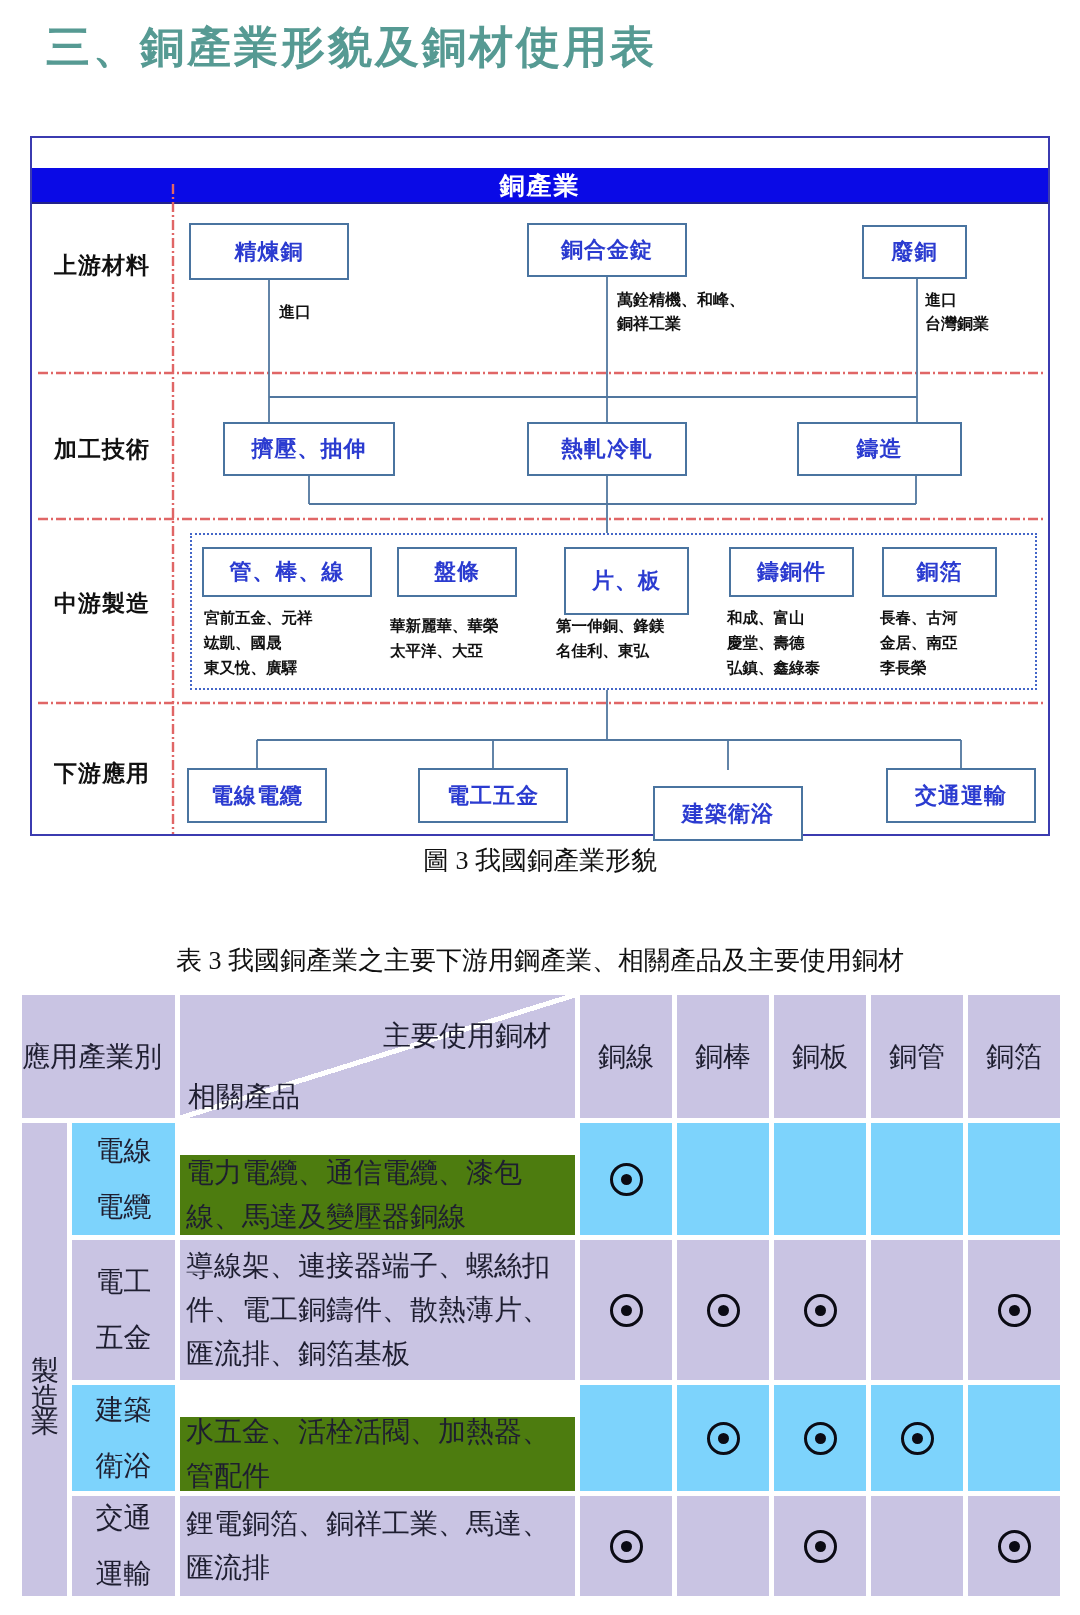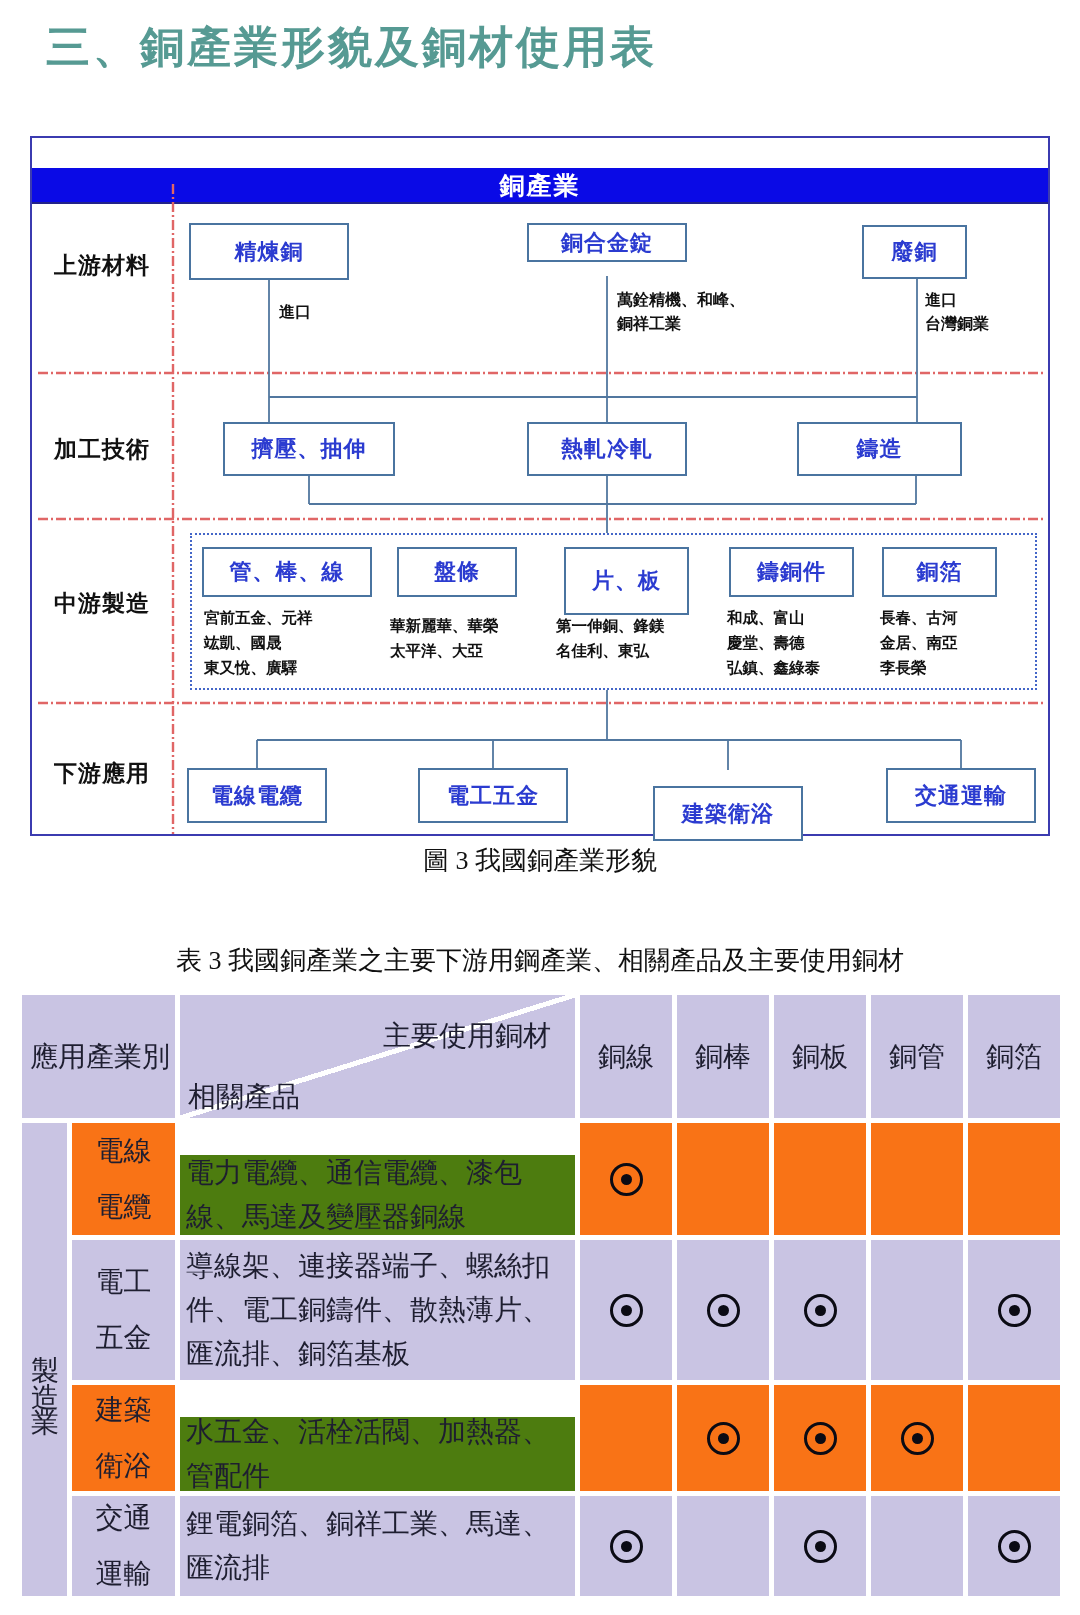--- a/index.html
+++ b/index.html
@@ -29,23 +29,23 @@
         color:#111111;font-family:"Liberation Serif","DejaVu Serif",serif;}
   .table-title{position:absolute;left:0;top:943px;width:1080px;text-align:center;font-size:26px;
         color:#111111;font-family:"Liberation Serif","DejaVu Serif",serif;}
   
   .ctable{position:absolute;left:22px;top:995px;display:grid;
         grid-template-columns:45px 103px 395px 92px 92px 92px 92px 92px;
         grid-template-rows:123px 112px 140px 106px 100px;gap:5px;background:#ffffff;
         color:#1e1e30;font-size:28px;}
   .cell{display:flex;align-items:center;justify-content:center;box-sizing:border-box;}
   .lav{background:#c9c4e3;}
-  .lt{background:#f97316;}
+  .lt{background:#7dd3fc;}
   .teal{background:#4d7c0f;margin-top:32px;}
-  .hd-left{justify-content:flex-start;padding-left:8px;}
+  .hd-left{justify-content:flex-start;}
   .hd-diag{position:relative;
         background:linear-gradient(to bottom right,rgba(0,0,0,0) calc(50% - 2.5px),#ffffff calc(50% - 2.5px),
         #ffffff calc(50% + 2.5px),rgba(0,0,0,0) calc(50% + 2.5px)),#c9c4e3;}
   .diag-top{position:absolute;top:22px;right:24px;}
   .diag-bottom{position:absolute;bottom:2px;left:8px;font-family:Liberation Serif, serif;}
   .group-cell{writing-mode:vertical-rl;letter-spacing:26px;padding-top:26px;}
   .industry{white-space:pre-line;text-align:center;line-height:2.0;}
   .products{justify-content:flex-start;text-align:left;padding:2px 2px 2px 6px;line-height:1.58;}
   .dot{width:33px;height:33px;border:3.5px solid #0b0b14;border-radius:50%;box-sizing:border-box;
         display:flex;align-items:center;justify-content:center;}
@@ -85,21 +85,21 @@
         <path d="M929 602 V632"></path>
       </g>
     </svg>
 
     <div class="dg-rowlabel" style="top:112px">上游材料</div>
     <div class="dg-rowlabel" style="top:296px">加工技術</div>
     <div class="dg-rowlabel" style="top:450px">中游製造</div>
     <div class="dg-rowlabel" style="top:620px">下游應用</div>
 
     <div class="dg-box" style="left:157px;top:85px;width:160px;height:57px">精煉銅</div>
-    <div class="dg-box" style="left:495px;top:85px;width:160px;height:39px">銅合金錠</div>
+    <div class="dg-box" style="left:495px;top:85px;width:160px;height:54px">銅合金錠</div>
     <div class="dg-box" style="left:830px;top:87px;width:105px;height:54px">廢銅</div>
     <div class="dg-note" style="left:247px;top:162px">進口</div>
     <div class="dg-note" style="left:585px;top:150px">萬銓精機、和峰、
 銅祥工業</div>
     <div class="dg-note" style="left:893px;top:150px">進口
 台灣銅業</div>
 
     <div class="dg-box" style="left:191px;top:284px;width:172px;height:54px">擠壓、抽伸</div>
     <div class="dg-box" style="left:495px;top:284px;width:160px;height:54px">熱軋冷軋</div>
     <div class="dg-box" style="left:765px;top:284px;width:165px;height:54px">鑄造</div>

